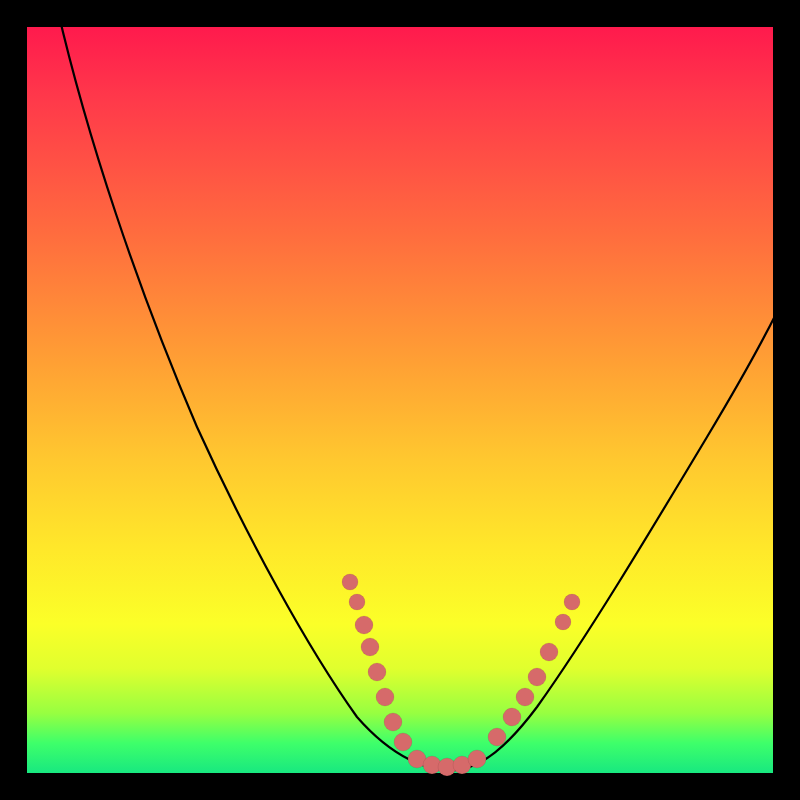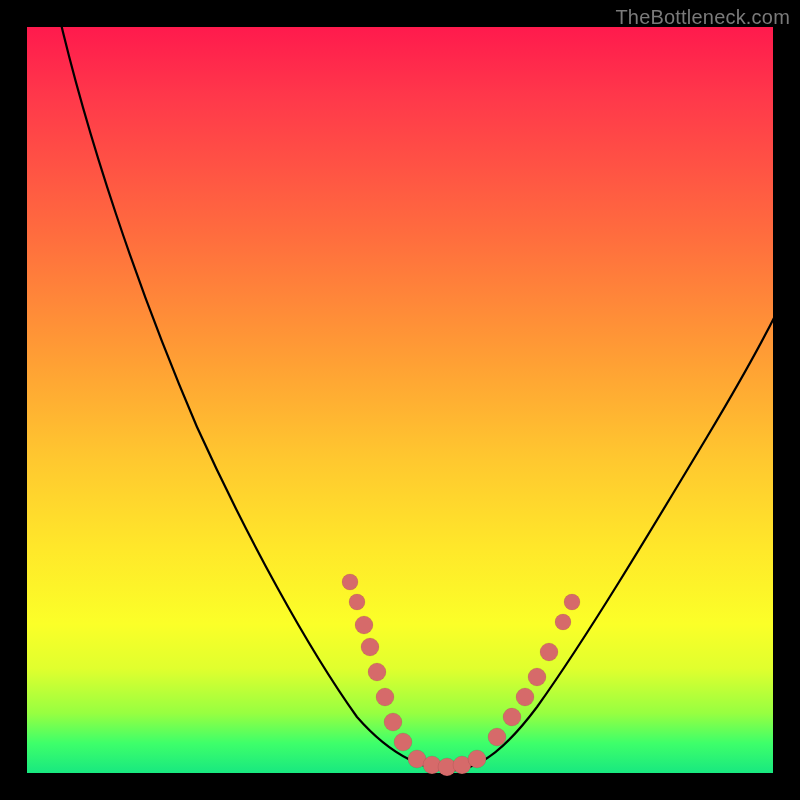--- a/index.html
+++ b/index.html
@@ -67,21 +67,20 @@
   .dot {
     fill: #d66a6a;
     stroke: rgba(0,0,0,0.15);
     stroke-width: 0.5;
   }
 </style>
 </head>
 <body>
 
 <div class="frame">
-  <div class="watermark">TheBottleneck.com</div>
 
   <div class="plot">
     <svg class="curve" viewBox="0 0 746 746">
 
       <path class="curve-path" d="M 30 -20
            C 60 110, 110 260, 170 400
            C 220 510, 280 620, 330 690
            C 365 730, 400 745, 430 743
            C 455 740, 480 720, 510 680
            C 560 610, 620 510, 680 410

